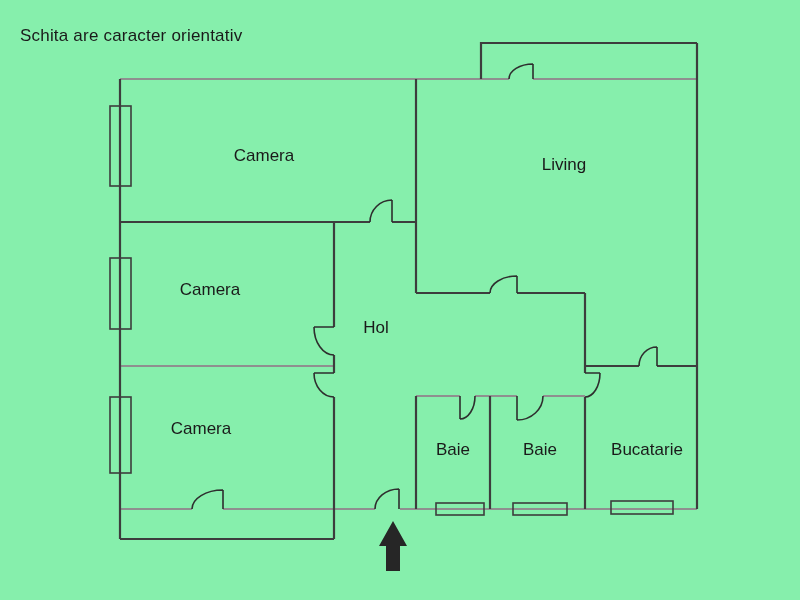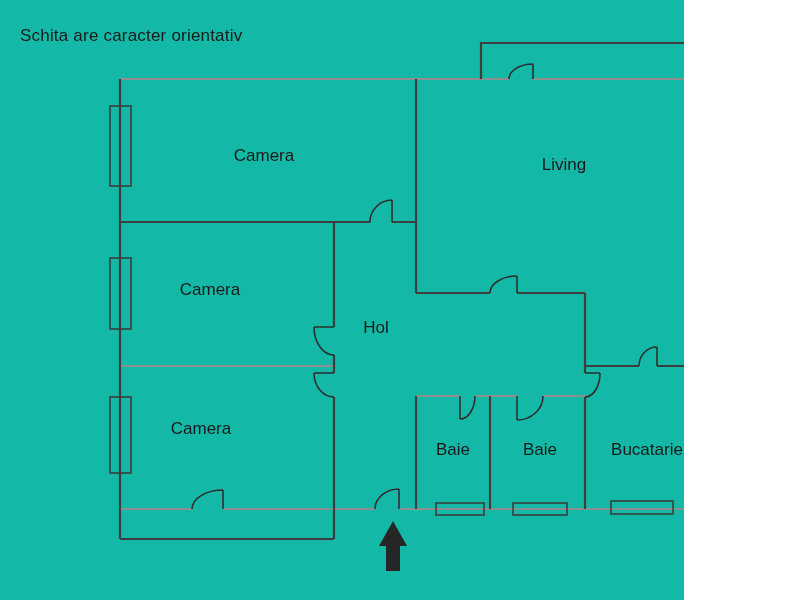--- a/index.html
+++ b/index.html
@@ -2,23 +2,23 @@
 <html><head>
 <meta charset="utf-8">
 <style>
   html, body {
     margin: 0;
     padding: 0;
     background: #ffffff;
   }
   .stage {
     position: relative;
-    width: 684px;
+    width: 800px;
     height: 600px;
-    background: #14b8a6;
+    background: #86efac;
     overflow: hidden;
     font-family: "Liberation Sans", sans-serif;
   }
   .plan-title {
     position: absolute;
     left: 20px;
     top: 26px;
     font-size: 17px;
     letter-spacing: 0.2px;
     color: #1a1a1a;

